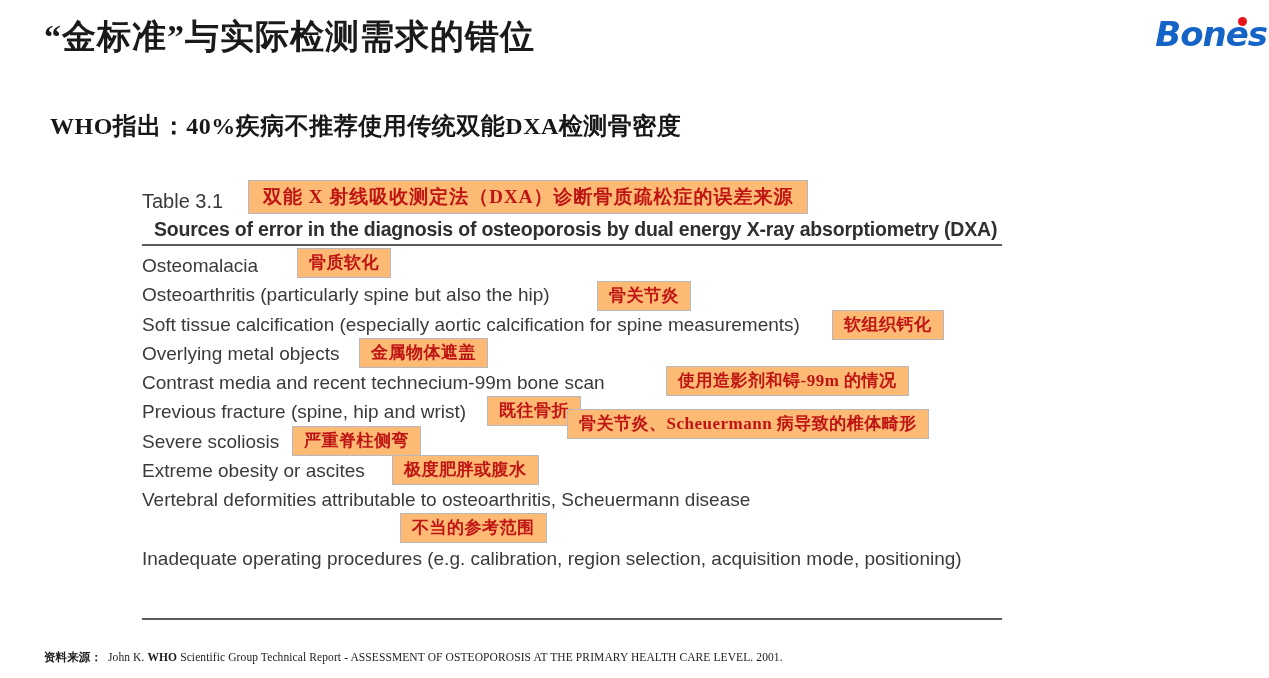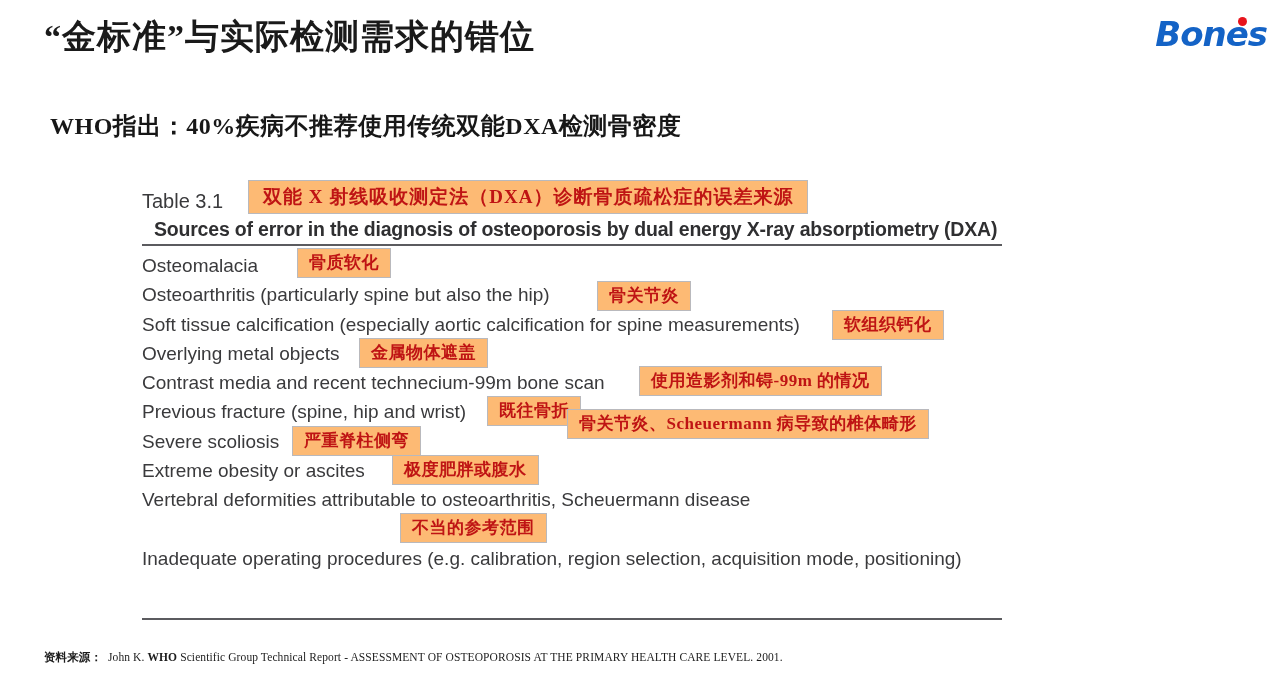--- a/index.html
+++ b/index.html
@@ -229,21 +229,21 @@
         <div class="row">
           <span class="label">Soft tissue calcification (especially aortic calcification for spine measurements)</span>
           <span class="anno" style="left: 690px; top: -1px; color: rgb(191, 20, 20);">软组织钙化</span>
         </div>
         <div class="row">
           <span class="label">Overlying metal objects</span>
           <span class="anno" style="left: 217px; top: -2px; color: rgb(191, 20, 20);">金属物体遮盖</span>
         </div>
         <div class="row">
           <span class="label">Contrast media and recent technecium-99m bone scan</span>
-          <span class="anno" style="left: 497px; top: -3px; color: rgb(191, 20, 20);">使用造影剂和锝-99m 的情况</span>
+          <span class="anno" style="left: 524px; top: -3px; color: rgb(191, 20, 20);">使用造影剂和锝-99m 的情况</span>
         </div>
         <div class="row">
           <span class="label">Previous fracture (spine, hip and wrist)</span>
           <span class="anno" style="left: 345px; top: -2px; color: rgb(191, 20, 20);">既往骨折</span>
         </div>
         <div class="row">
           <span class="label">Severe scoliosis</span>
           <span class="anno" style="left: 150px; top: -2px; color: rgb(191, 20, 20);">严重脊柱侧弯</span>
         </div>
         <div class="row">

